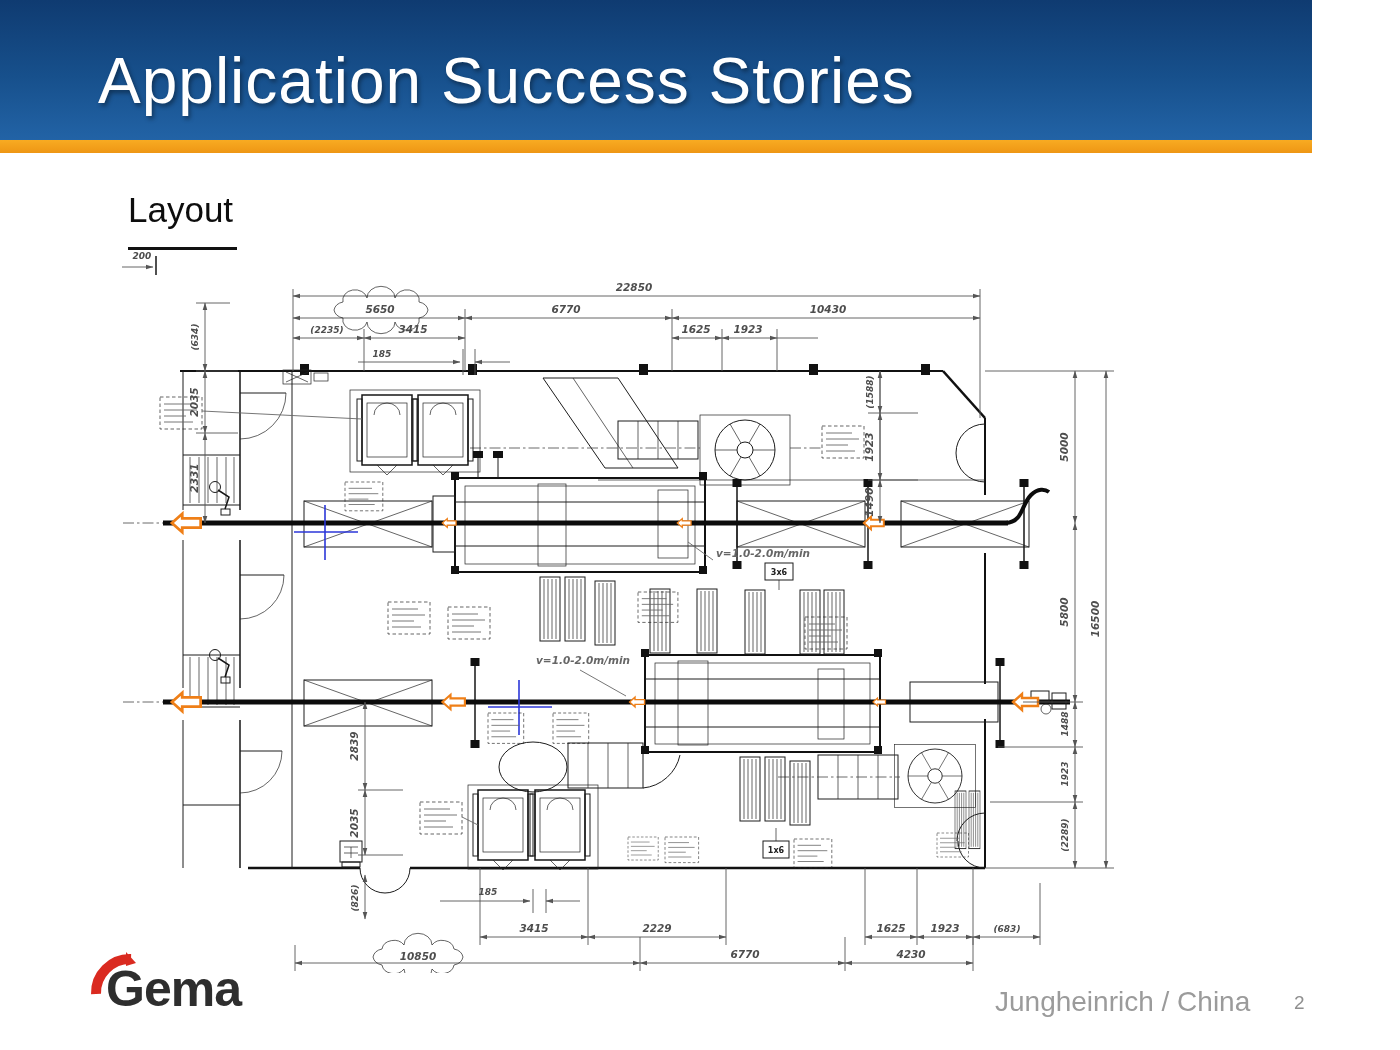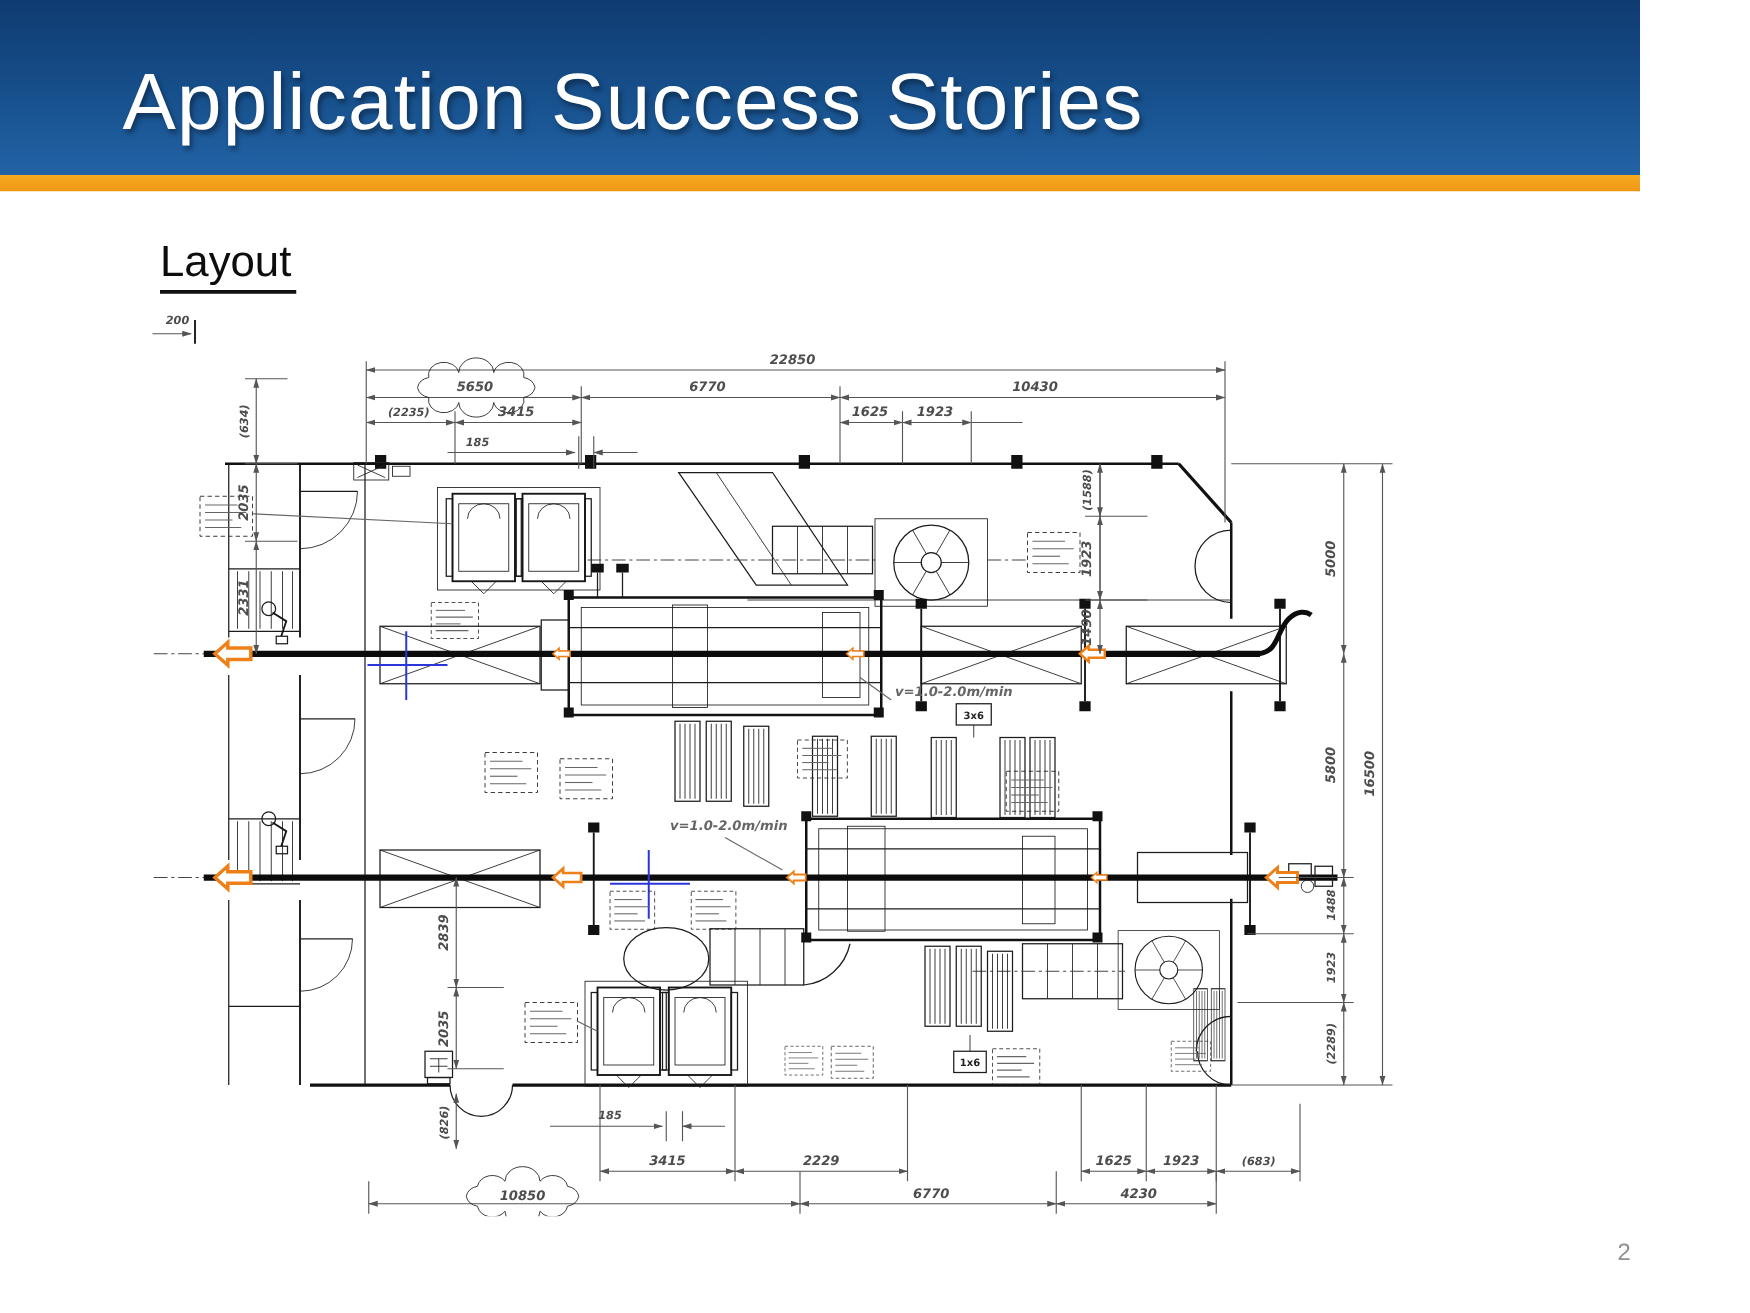--- a/index.html
+++ b/index.html
@@ -5,21 +5,21 @@
   html,body{margin:0;padding:0;background:#fff;}
   .slide{position:relative;width:1312px;height:1050px;background:#fff;overflow:hidden;
          font-family:"Liberation Sans",sans-serif;text-align:right;}
   .hdr{position:absolute;left:0;top:0;width:1400px;height:140px;
        background:linear-gradient(180deg,#0f3b71 0%,#17508c 55%,#2263a6 100%);}
   .hdr h1{position:absolute;left:98px;top:44px;margin:0;font-size:64px;font-weight:400;
           color:#ffffff;letter-spacing:1px;text-shadow:2px 3px 4px rgba(0,0,0,.38);}
   .accent{position:absolute;left:0;top:140px;width:1400px;height:13px;
           background:linear-gradient(180deg,#f8ab22,#ee9614);}
   .heading{position:absolute;left:128px;top:190px;font-size:35px;color:#0d0d0d;
-           border-bottom:3px solid #111;padding:0 4px 2px 0;}
+           border-bottom:3px solid #111;padding:0 4px 17px 0;}
   .drawing{position:absolute;left:118px;top:243px;width:1010px;height:730px;font-weight:bold;}
   .logo{position:absolute;left:92px;top:958px;width:200px;height:70px;}
   .logo .txt{position:absolute;left:14px;top:2px;font-size:50px;font-weight:700;
              color:#2e2e2e;letter-spacing:-1px;}
   .logo svg{position:absolute;left:-4px;top:-8px;}
   .fclient{position:absolute;left:995px;top:986px;font-size:28px;color:#9b9b9b;}
   .fpage{position:absolute;left:1294px;top:992px;font-size:19px;color:#8f8f8f;}
 
   
   svg .w25{stroke:#111;stroke-width:2.6;fill:none}
@@ -421,16 +421,24 @@
       <line x1="522" y1="720" x2="727" y2="720" class="dim" marker-start="url(#ar)" marker-end="url(#ar)"></line>
       <line x1="727" y1="720" x2="855" y2="720" class="dim" marker-start="url(#ar)" marker-end="url(#ar)"></line>
       <path d="M255,714 A12,10 0 0 1 264,706 A12,10 0 0 1 286,702 A12,10 0 0 1 314,702 A12,10 0 0 1 336,706 A12,10 0 0 1 345,714 A12,10 0 0 1 336,722 A12,10 0 0 1 314,726 A12,10 0 0 1 286,726 A12,10 0 0 1 264,722 A12,10 0 0 1 255,714 Z" class="t"></path>
       <text x="300" y="717" class="dimtxt">10850</text>
       <text x="627" y="715" class="dimtxt">6770</text>
       <text x="793" y="715" class="dimtxt">4230</text>
     </g>
   </svg>
   </div>
 
-
+  <div class="logo">
+    <svg width="52" height="48">
+      <path d="M8,44 A34,34 0 0 1 43,9" stroke="#da2a20" stroke-width="10" fill="none"></path>
+      <polygon points="38,2 48,13 38,16" fill="#da2a20"></polygon>
+    </svg>
+    <span class="txt">Gema</span>
+  </div>
+
+  <div class="fclient">Jungheinrich / China</div>
   <div class="fpage">2</div>
 
 </div>
 
 </body></html>

